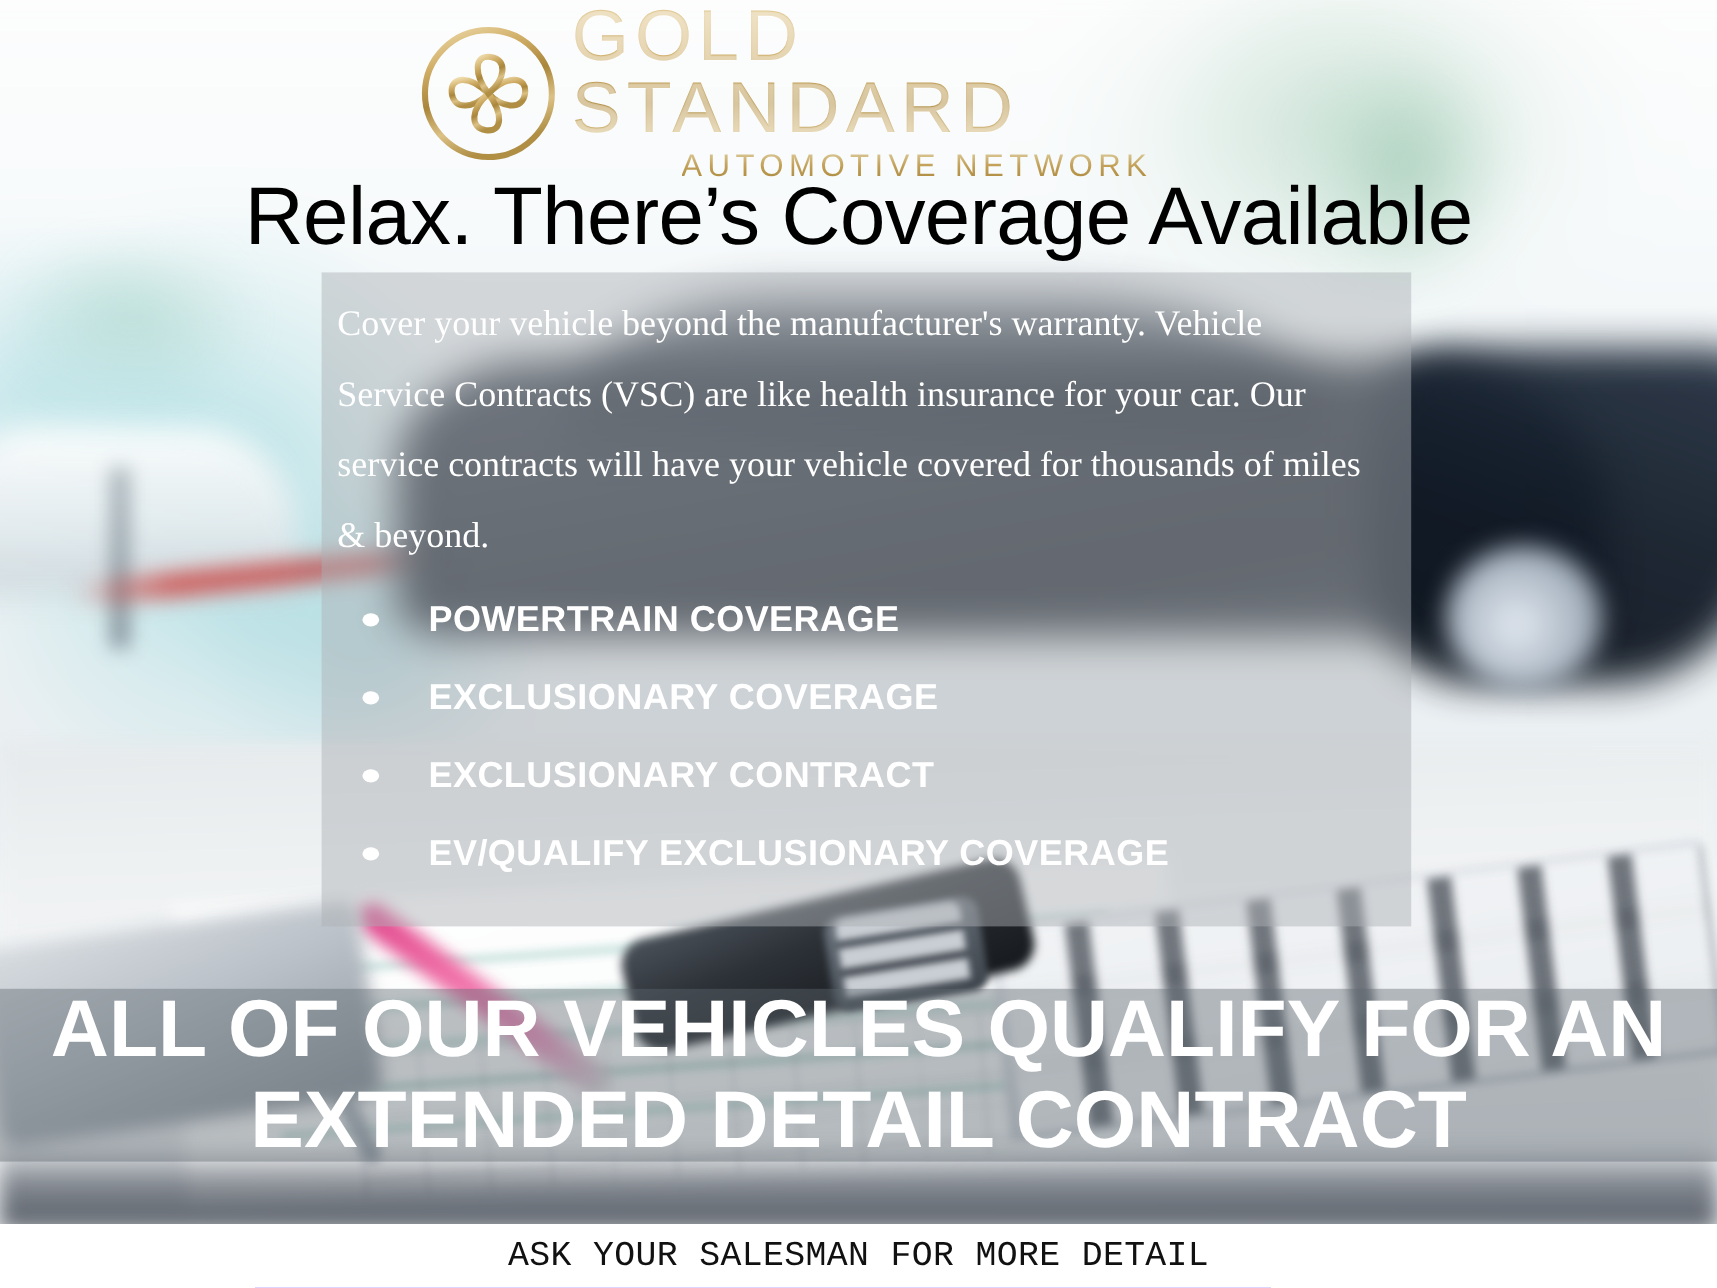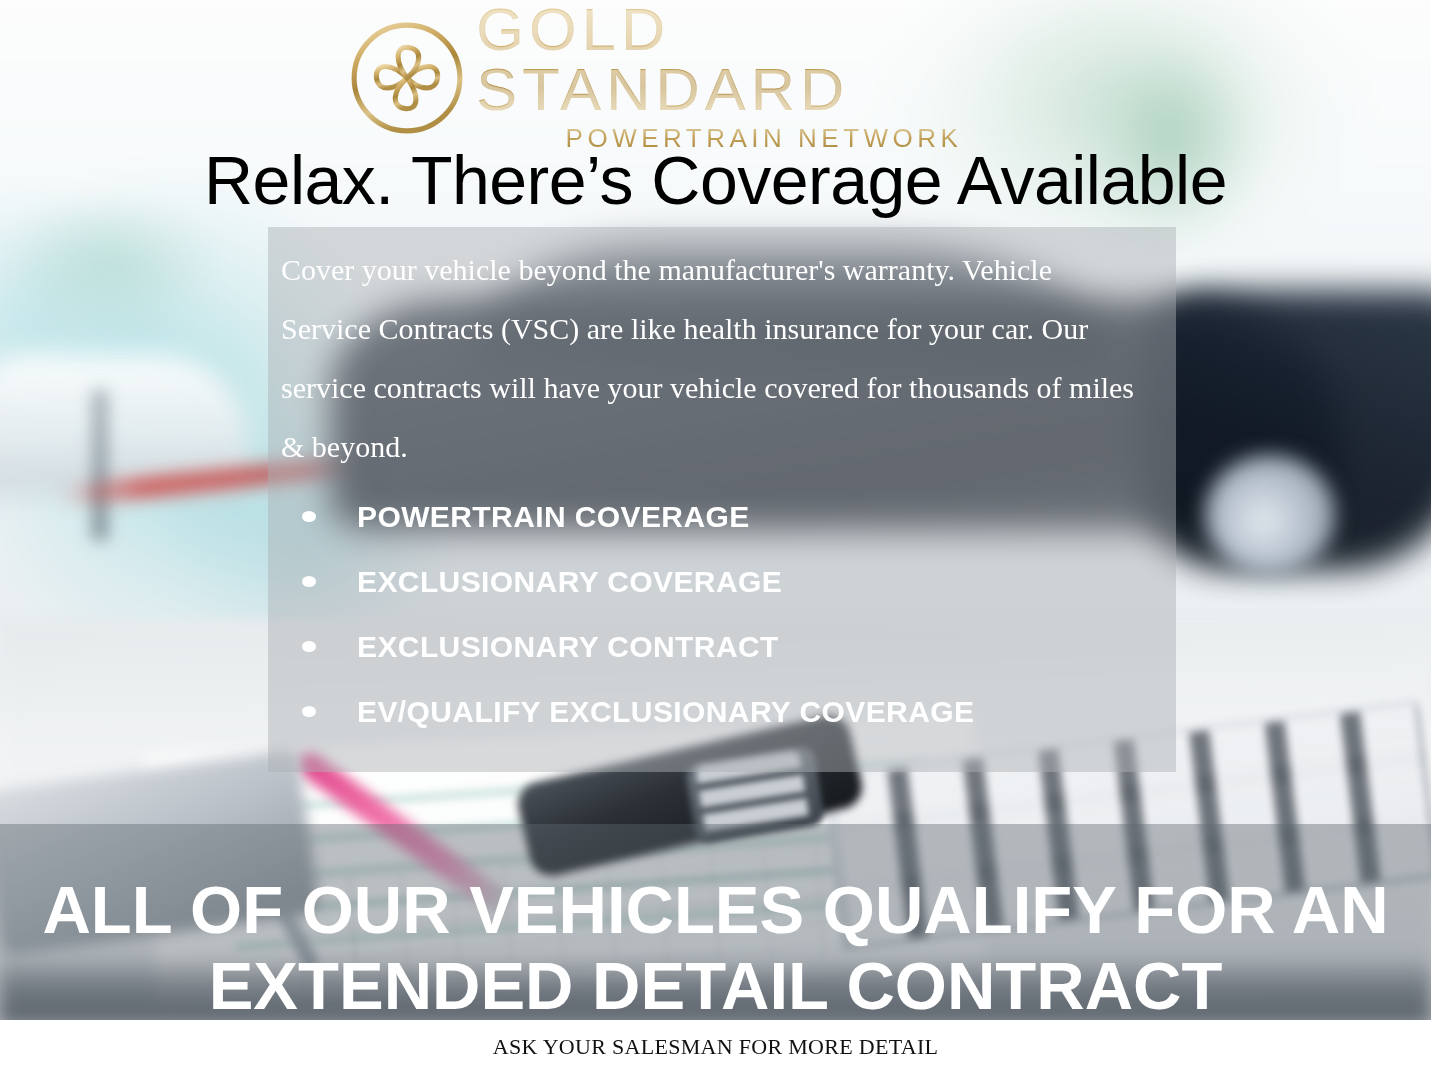--- a/index.html
+++ b/index.html
@@ -384,21 +384,21 @@
     letter-spacing: 0.4px;
     color: #ffffff;
   }
 
   
   .banner {
     position: absolute;
     left: 0;
     top: 824px;
     width: 1431px;
-    height: 248px;
+    height: 144px;
     background: rgba(96,104,112,0.42);
     display: flex;
     flex-direction: column;
     align-items: center;
     justify-content: center;
   }
   .banner-line {
     font-family: "Liberation Sans", sans-serif;
     font-weight: bold;
     font-size: 67px;
@@ -414,22 +414,22 @@
     left: 0;
     top: 1020px;
     width: 1431px;
     height: 53px;
     background: #ffffff;
     display: flex;
     align-items: center;
     justify-content: center;
   }
   .footer-text {
-    font-family: Liberation Serif, serif;
-    font-size: 22px;
+    font-family: Liberation Mono, monospace;
+    font-size: 29px;
     font-weight: 400;
     color: #111111;
     letter-spacing: 0.3px;
   }
 </style>
 </head>
 <body>
 
 <div class="slide">
 
@@ -475,21 +475,21 @@
         </linearGradient>
       </defs>
       <circle cx="60" cy="60" r="52" fill="none" stroke="url(#goldgrad)" stroke-width="5"></circle>
       <path d="M60 60 C44 44, 28 46, 30 60 C32 74, 48 72, 60 60 Z" fill="none" stroke="url(#goldgrad)" stroke-width="5" stroke-linecap="round"></path>
       <path d="M60 60 C76 44, 92 46, 90 60 C88 74, 72 72, 60 60 Z" fill="none" stroke="url(#goldgrad)" stroke-width="5" stroke-linecap="round"></path>
       <path d="M60 60 C46 72, 44 88, 58 90 C72 92, 72 76, 60 60 Z" fill="none" stroke="url(#goldgrad)" stroke-width="5" stroke-linecap="round"></path>
       <path d="M60 60 C74 48, 76 32, 62 30 C48 28, 48 44, 60 60 Z" fill="none" stroke="url(#goldgrad)" stroke-width="5" stroke-linecap="round"></path>
     </svg>
     <div class="logo-text">
       <div class="logo-title">GOLD STANDARD</div>
-      <div class="logo-sub">POWERTRAIN NETWORK</div>
+      <div class="logo-sub">AUTOMOTIVE NETWORK</div>
     </div>
   </div>
 
   <div class="headline">Relax. There’s Coverage Available</div>
 
   <div class="body-copy">Cover your vehicle beyond the manufacturer's warranty. Vehicle Service Contracts (VSC) are like health insurance for your car. Our service contracts will have your vehicle covered for thousands of miles &amp; beyond.</div>
 
   <ul class="bullets">
     <li>
       <span class="bullet-dot"></span>

